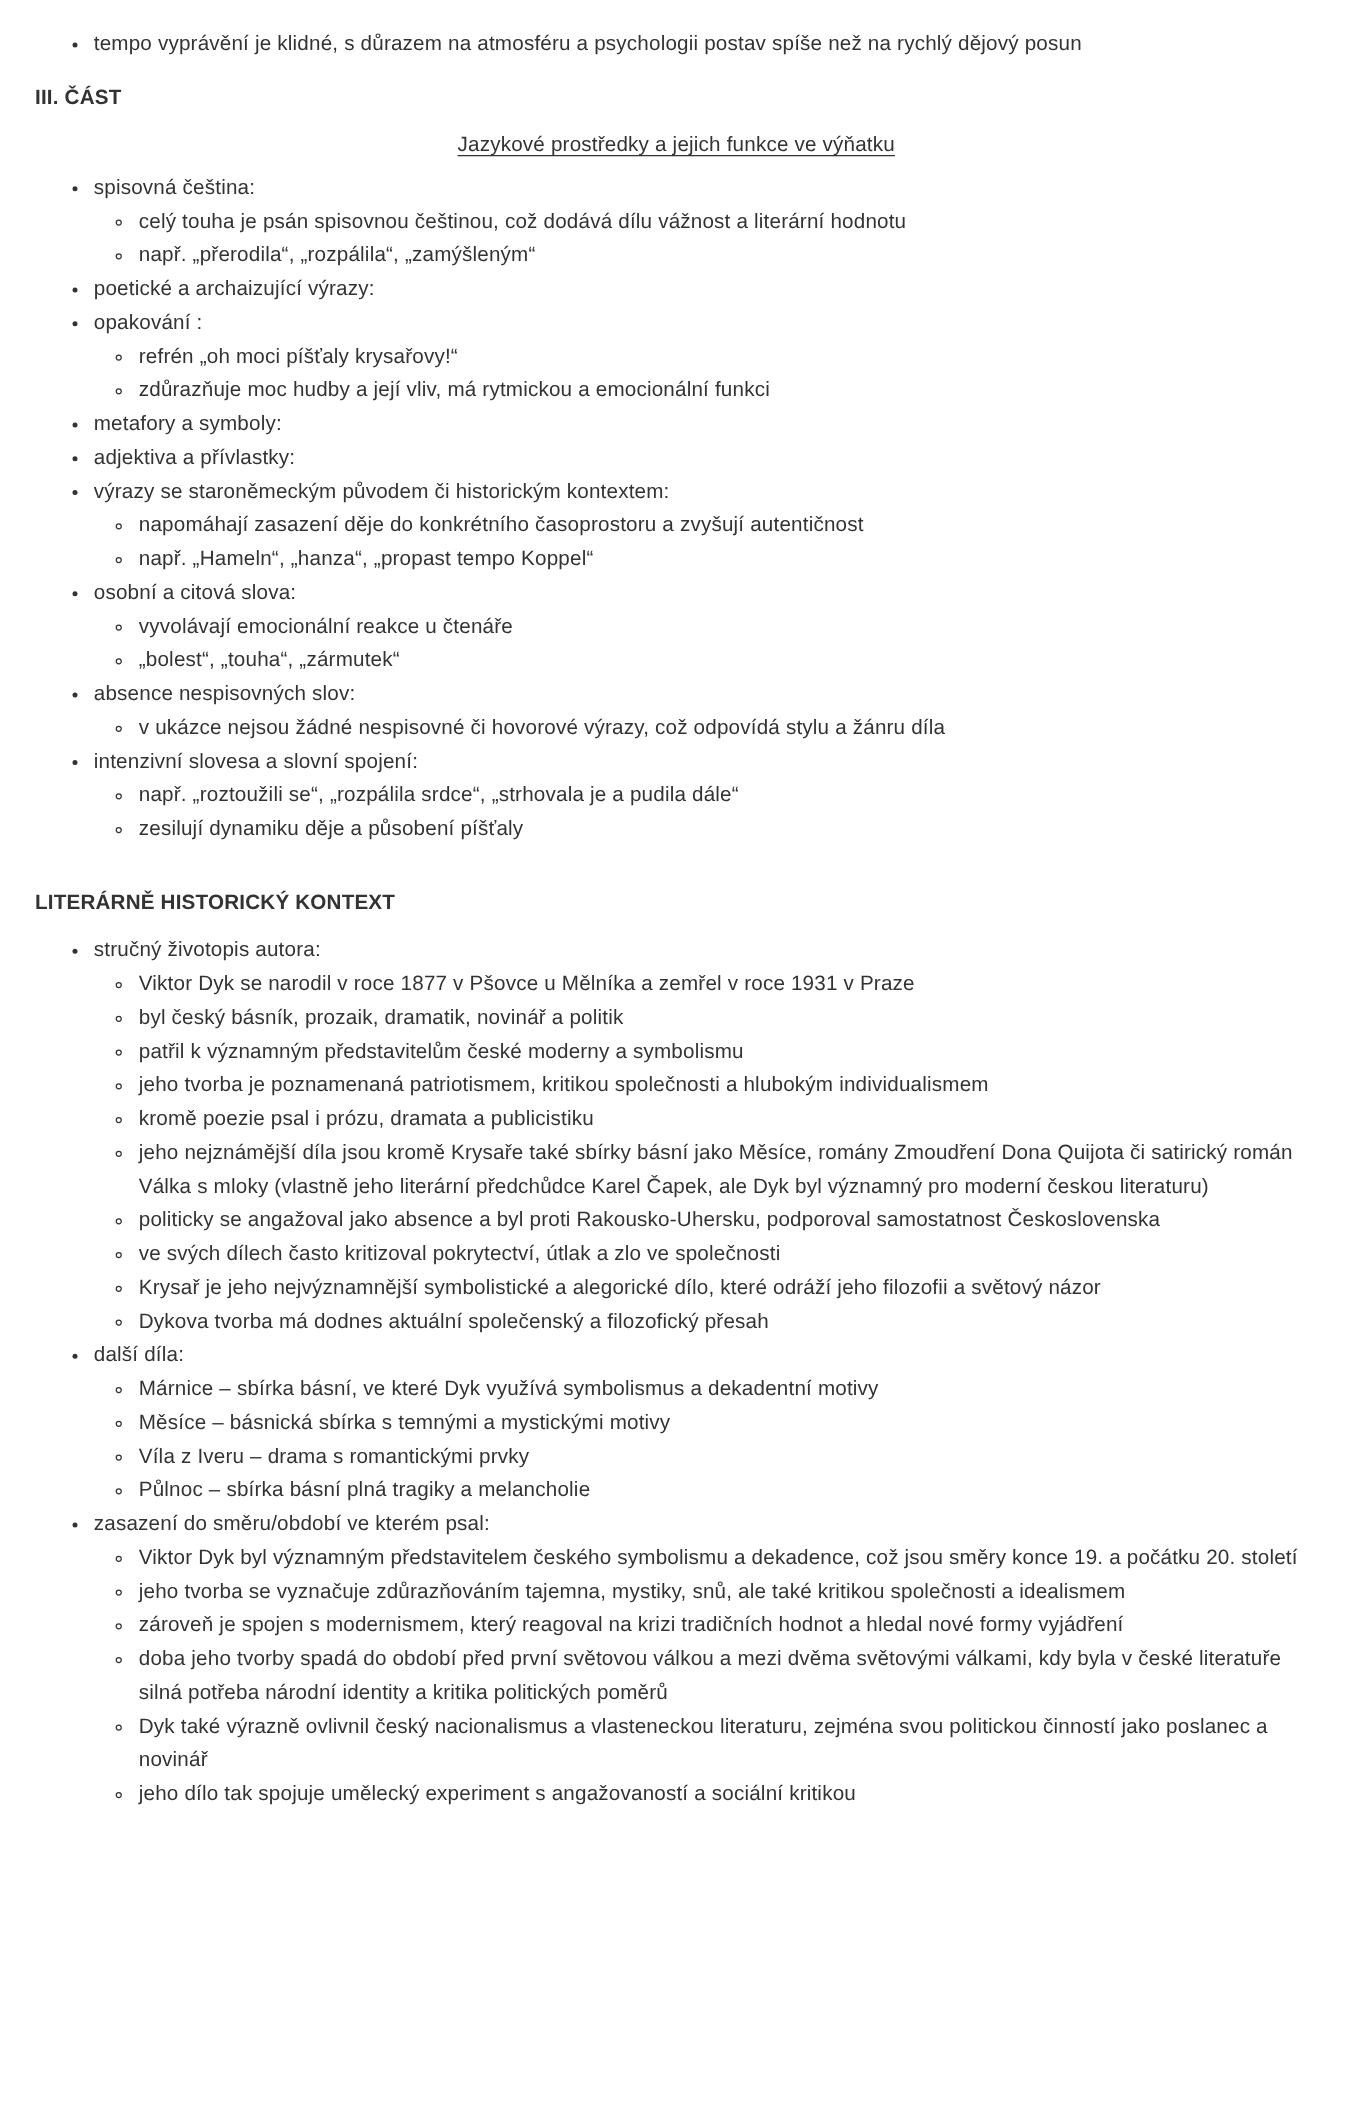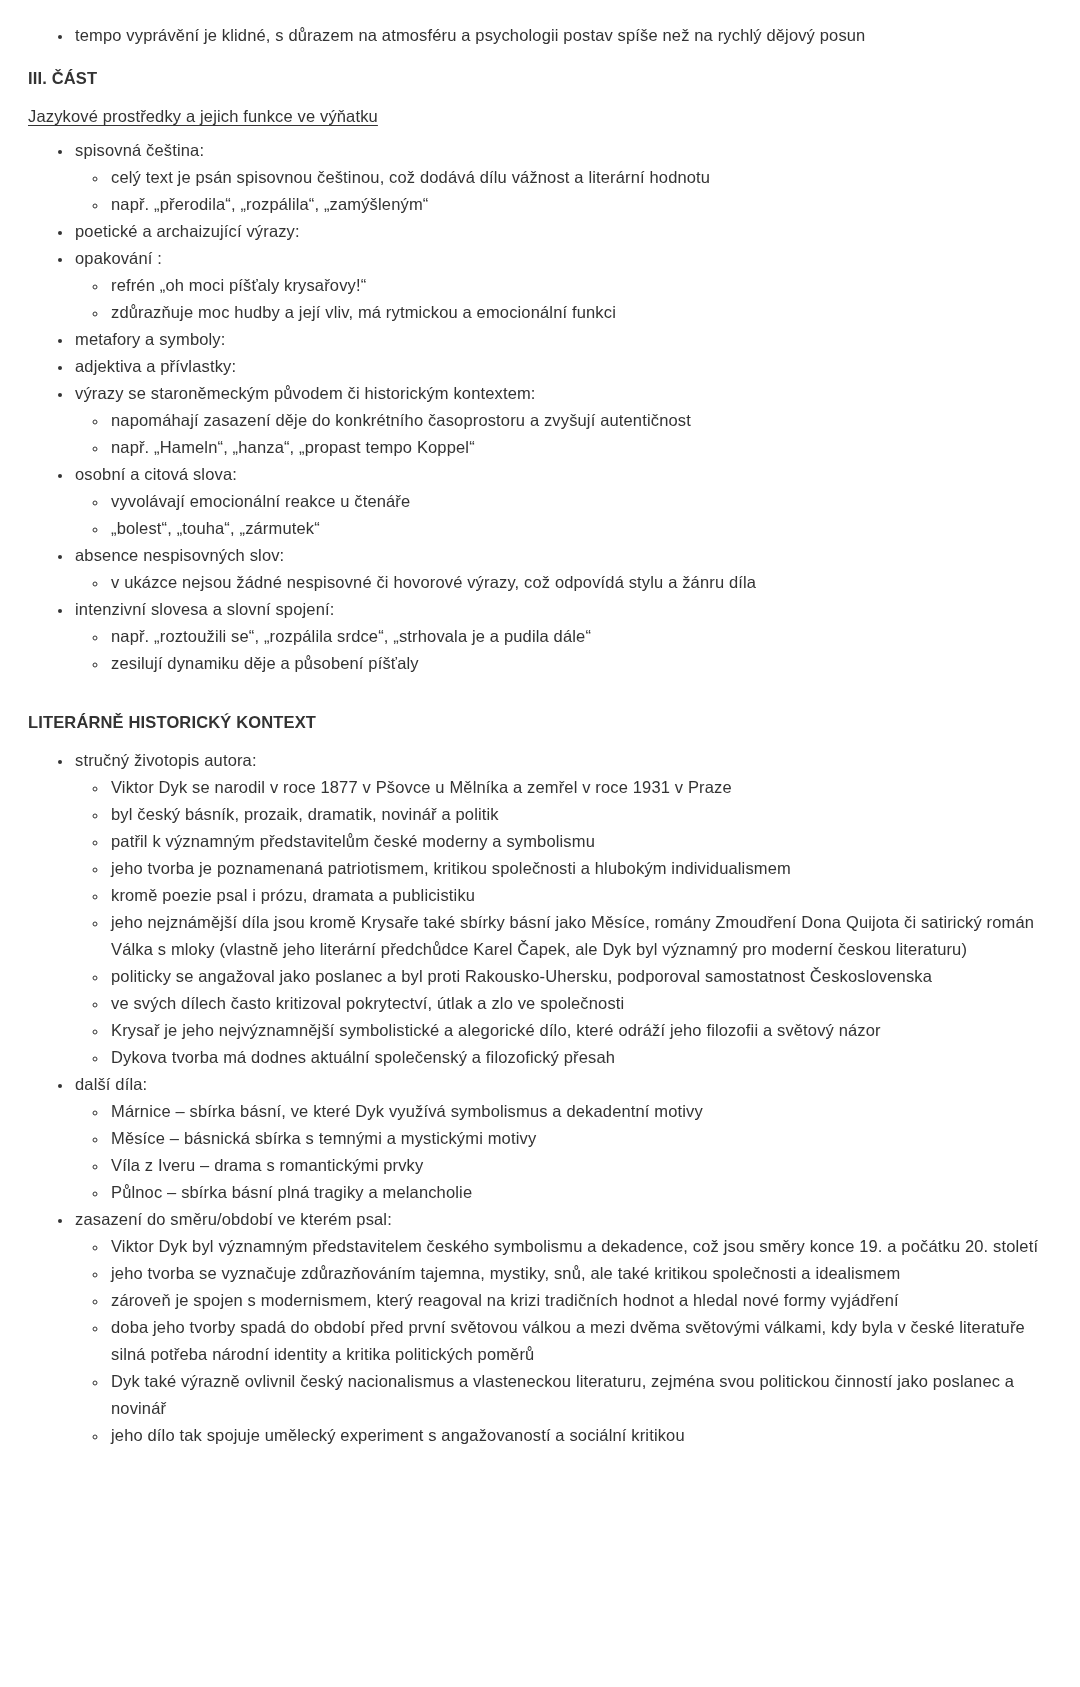--- a/index.html
+++ b/index.html
@@ -24,20 +24,21 @@
   }
   p.heading {
     margin: 16px 0 11px 0;
     font-weight: 700;
   }
   p.heading-underlined {
     margin: 0 0 7px 0;
     text-decoration: underline;
     text-underline-offset: 3px;
     font-weight: 400;
+    text-align: center;
   }
   p.heading-spaced {
     margin-top: 32px;
   }
   ul.l1 {
     list-style-type: disc;
     margin: 0 0 2px 0;
     padding-left: 45px;
   }
   ul.l1 > li {
@@ -59,21 +60,21 @@
 <body>
 
 <main class="doc">
     <ul class="l1">
       <li><span>tempo vyprávění je klidné, s důrazem na atmosféru a psychologii postav spíše než na rychlý dějový posun</span></li>
     </ul>
     <p class="heading">III. ČÁST</p>
     <p class="heading-underlined">Jazykové prostředky a jejich funkce ve výňatku</p>
     <ul class="l1">
       <li><span>spisovná čeština:</span><ul class="l2">
-          <li><span>celý text je psán spisovnou češtinou, což dodává dílu vážnost a literární hodnotu</span></li>
+          <li><span>celý touha je psán spisovnou češtinou, což dodává dílu vážnost a literární hodnotu</span></li>
           <li><span>např. „přerodila“, „rozpálila“, „zamýšleným“</span></li>
         </ul></li>
       <li><span>poetické a archaizující výrazy:</span></li>
       <li><span>opakování :</span><ul class="l2">
           <li><span>refrén „oh moci píšťaly krysařovy!“</span></li>
           <li><span>zdůrazňuje moc hudby a její vliv, má rytmickou a emocionální funkci</span></li>
         </ul></li>
       <li><span>metafory a symboly:</span></li>
       <li><span>adjektiva a přívlastky:</span></li>
       <li><span>výrazy se staroněmeckým původem či historickým kontextem:</span><ul class="l2">
@@ -94,21 +95,21 @@
     </ul>
     <p class="heading heading-spaced">LITERÁRNĚ HISTORICKÝ KONTEXT</p>
     <ul class="l1">
       <li><span>stručný životopis autora:</span><ul class="l2">
           <li><span>Viktor Dyk se narodil v roce 1877 v Pšovce u Mělníka a zemřel v roce 1931 v Praze</span></li>
           <li><span>byl český básník, prozaik, dramatik, novinář a politik</span></li>
           <li><span>patřil k významným představitelům české moderny a symbolismu</span></li>
           <li><span>jeho tvorba je poznamenaná patriotismem, kritikou společnosti a hlubokým individualismem</span></li>
           <li><span>kromě poezie psal i prózu, dramata a publicistiku</span></li>
           <li><span>jeho nejznámější díla jsou kromě Krysaře také sbírky básní jako Měsíce, romány Zmoudření Dona Quijota či satirický román Válka s mloky (vlastně jeho literární předchůdce Karel Čapek, ale Dyk byl významný pro moderní českou literaturu)</span></li>
-          <li><span>politicky se angažoval jako poslanec a byl proti Rakousko-Uhersku, podporoval samostatnost Československa</span></li>
+          <li><span>politicky se angažoval jako absence a byl proti Rakousko-Uhersku, podporoval samostatnost Československa</span></li>
           <li><span>ve svých dílech často kritizoval pokrytectví, útlak a zlo ve společnosti</span></li>
           <li><span>Krysař je jeho nejvýznamnější symbolistické a alegorické dílo, které odráží jeho filozofii a světový názor</span></li>
           <li><span>Dykova tvorba má dodnes aktuální společenský a filozofický přesah</span></li>
         </ul></li>
       <li><span>další díla:</span><ul class="l2">
           <li><span>Márnice – sbírka básní, ve které Dyk využívá symbolismus a dekadentní motivy</span></li>
           <li><span>Měsíce – básnická sbírka s temnými a mystickými motivy</span></li>
           <li><span>Víla z Iveru – drama s romantickými prvky</span></li>
           <li><span>Půlnoc – sbírka básní plná tragiky a melancholie</span></li>
         </ul></li>

